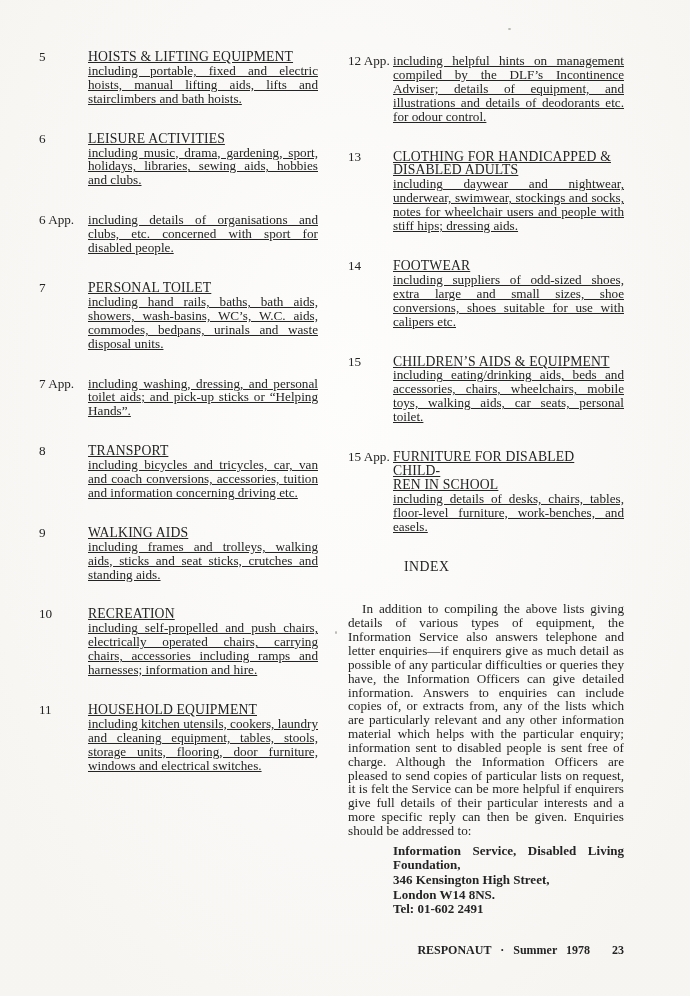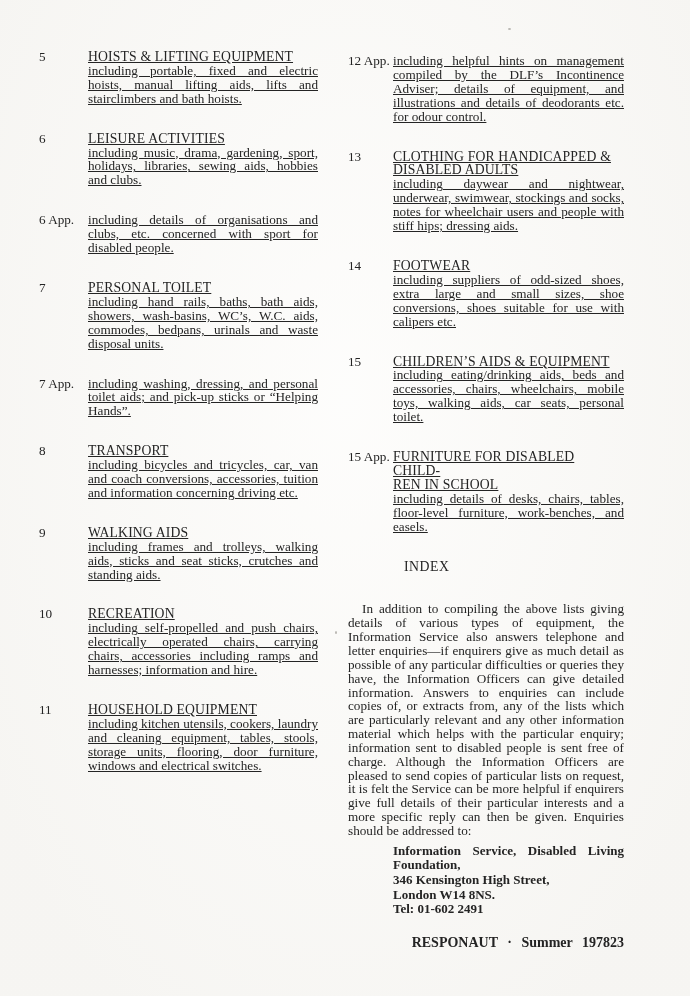--- a/index.html
+++ b/index.html
@@ -58,23 +58,24 @@
     margin: 6px 0 0 45px;
     font-weight: bold;
     font-size: 13px;
     line-height: 14.6px;
     text-align: justify;
   }
   .footer {
     display: flex;
     justify-content: flex-end;
     align-items: baseline;
-    margin-top: 18px;
+    gap: 22px;
+    margin-top: 26px;
     font-weight: bold;
-    font-size: 14px;
+    font-size: 12px;
   }
   .footer-left { word-spacing: 6px; }
 
   .speck {
     position: absolute;
     background: #b9b7b2;
     border-radius: 50%;
   }
   .speck-1 { left: 508px; top: 28px;  width: 3px; height: 2px; }
   .speck-2 { left: 335px; top: 631px; width: 2px; height: 3px; }

